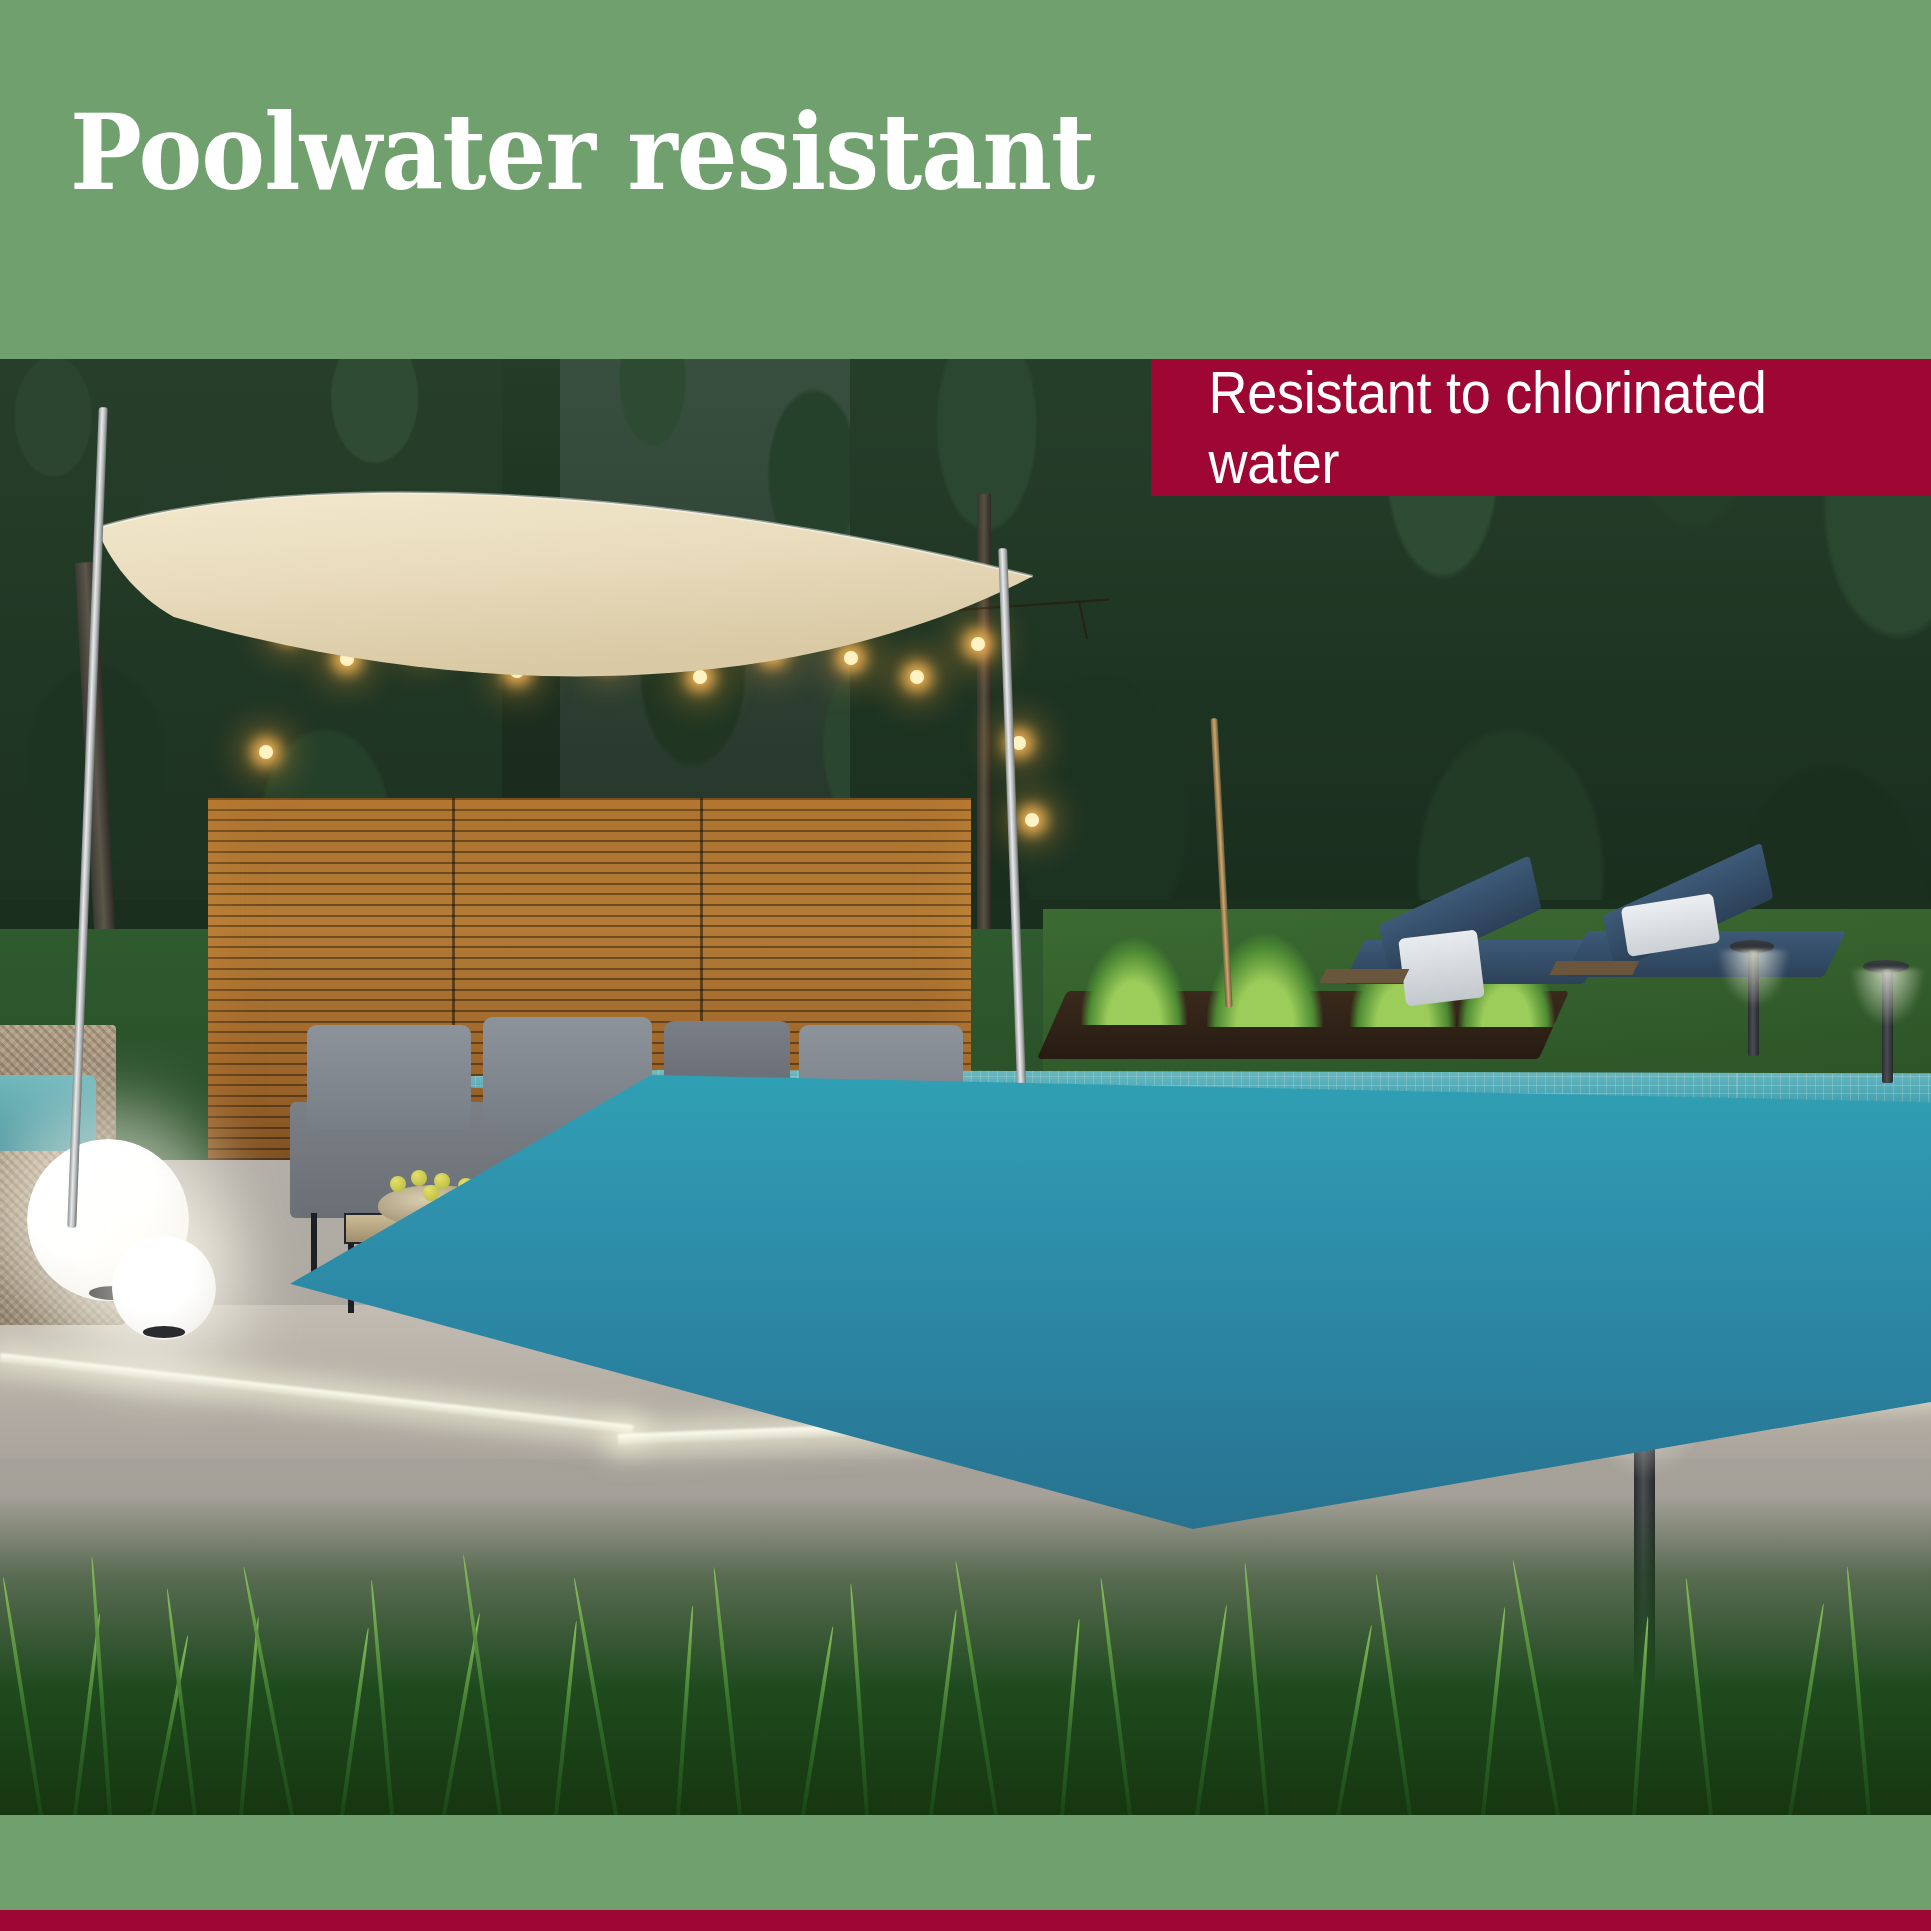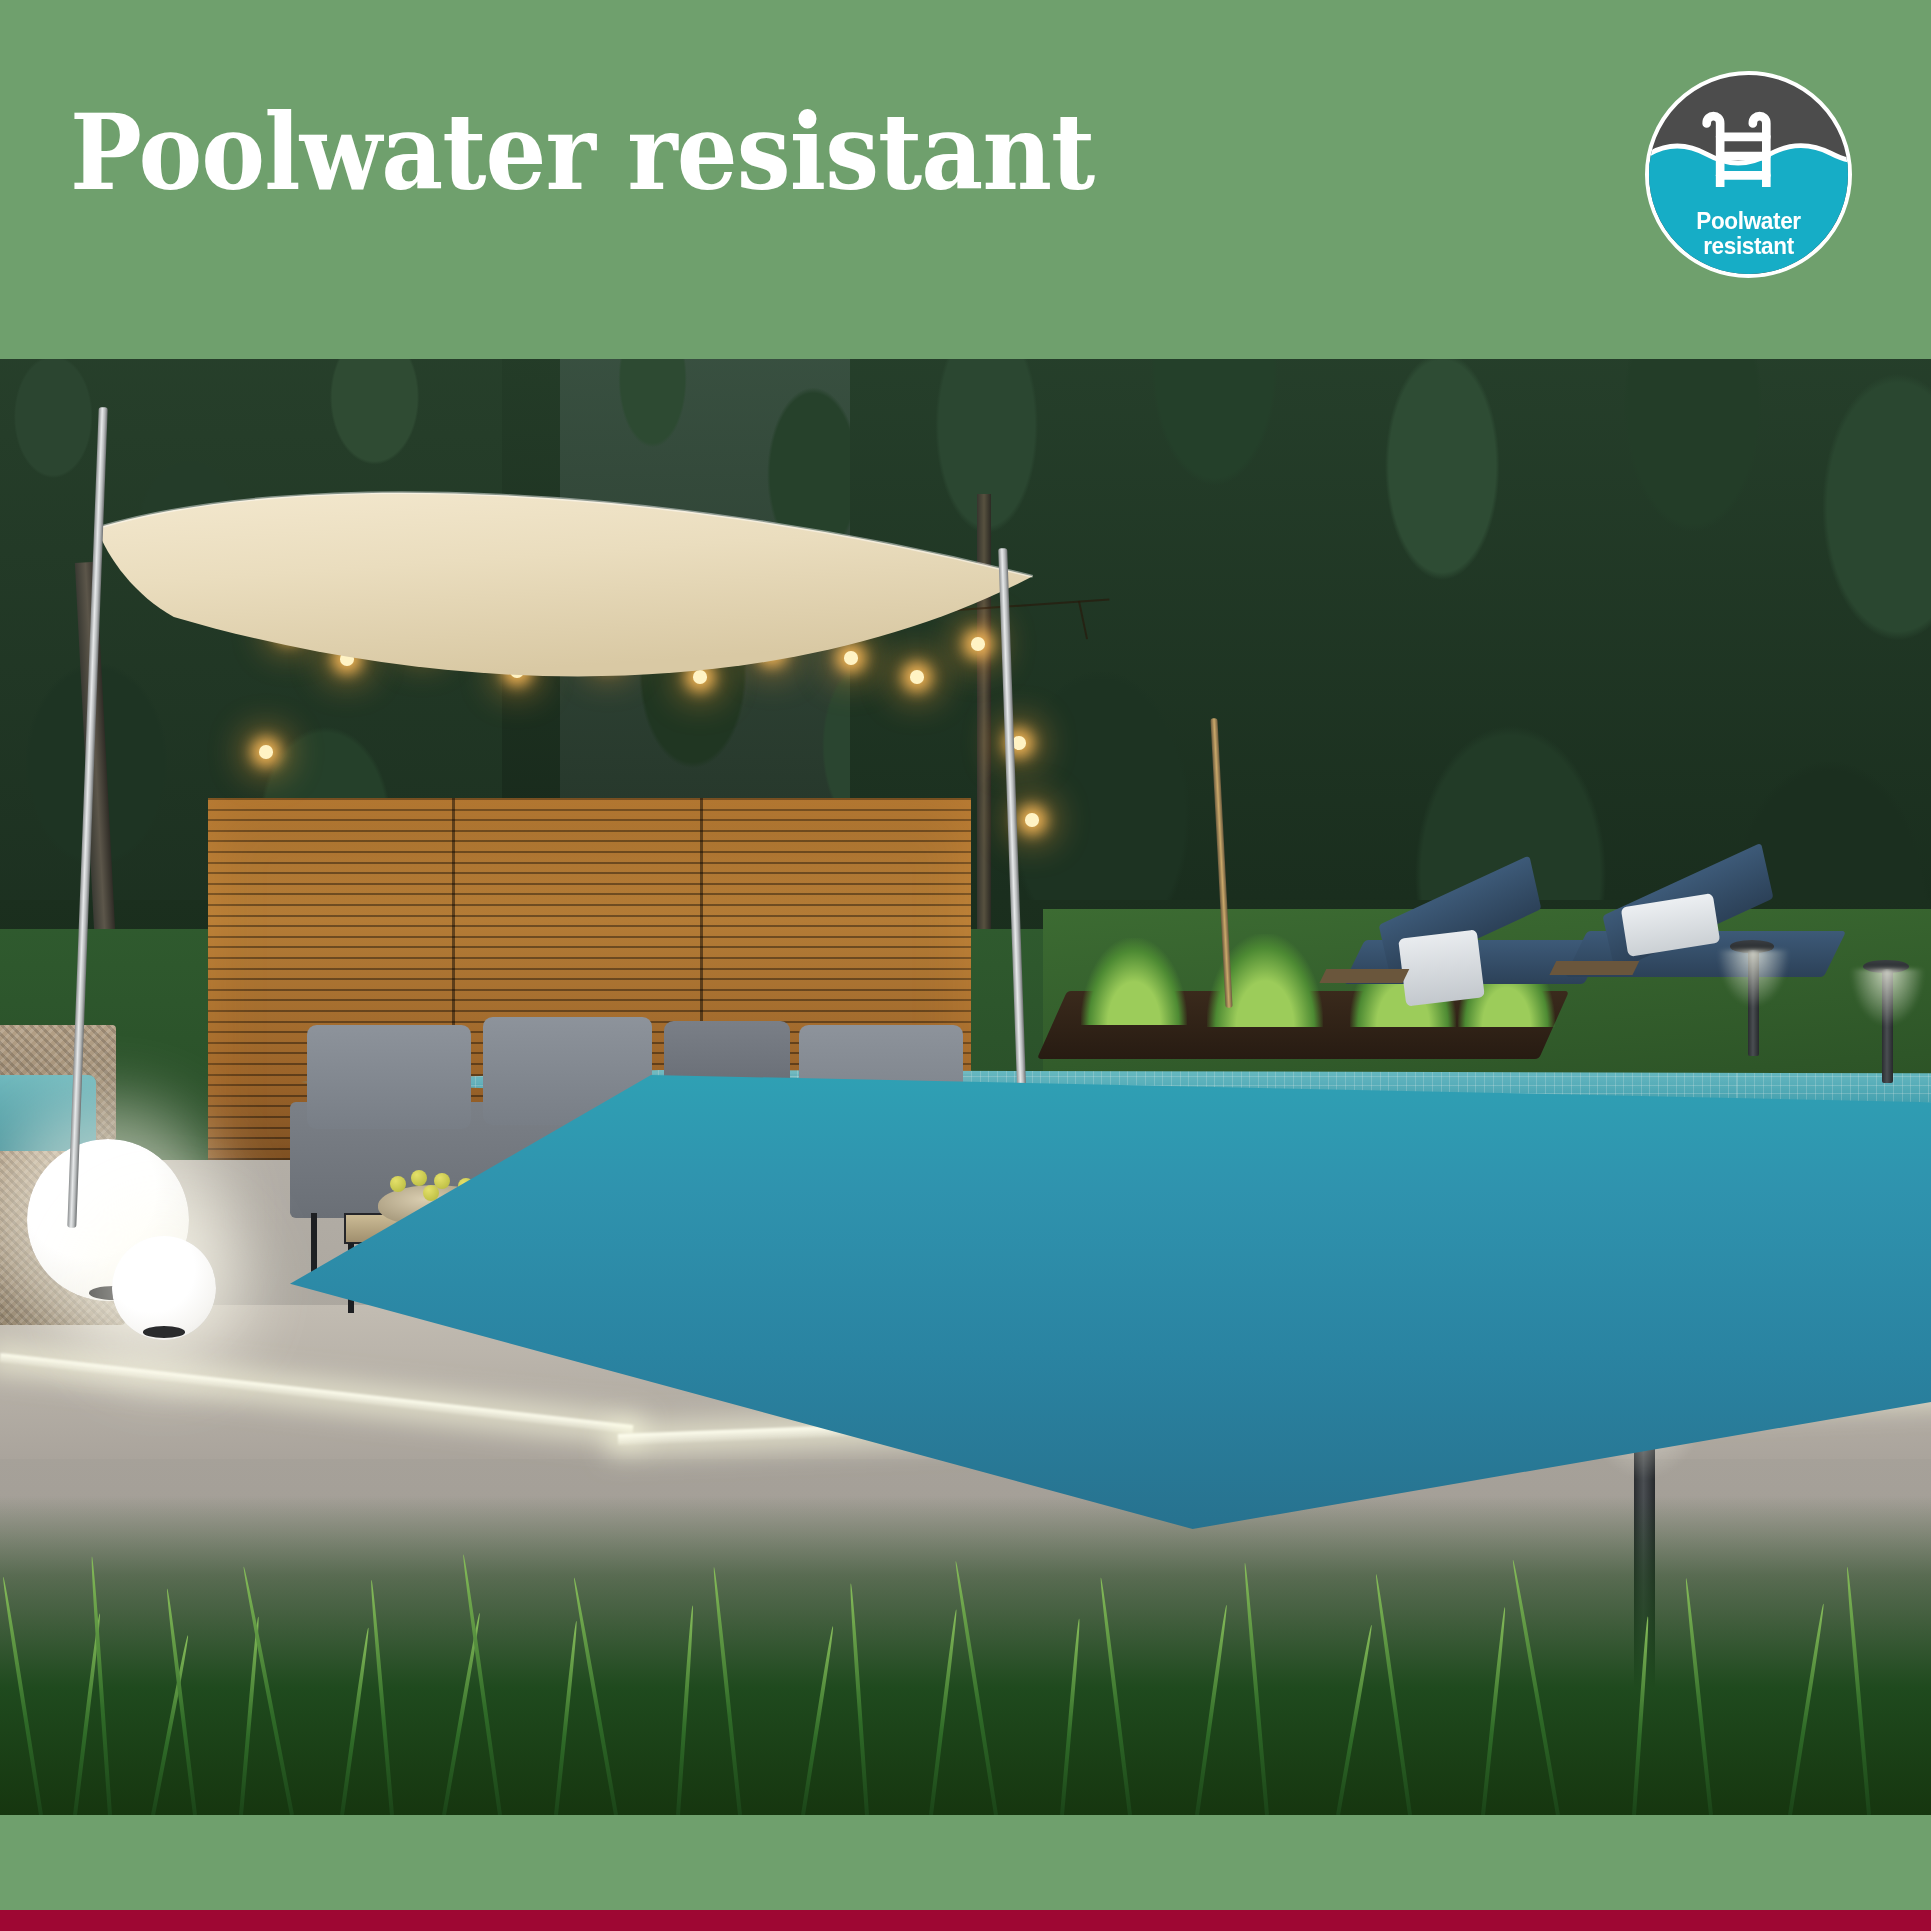--- a/index.html
+++ b/index.html
@@ -598,44 +598,24 @@
       <div class="blade" style="left:1788px;height:214px;transform:rotate(9deg);"></div>
       <div class="blade" style="left:1867px;height:249px;transform:rotate(-5deg);"></div>
 
     </div>
   </div>
 
   <div class="header-band">
     <div class="header-title">Poolwater resistant</div>
   </div>
 
-  <div class="badge">
-    <div class="badge-water"></div>
-
-    <svg class="badge-wave" viewBox="0 0 220 26" preserveAspectRatio="none">
-      <path d="M0,16 C22,2 44,2 66,14 C88,26 110,26 132,14 C154,2 176,2 198,13 C206,17 214,20 220,20 L220,26 L0,26 Z" fill="#16adc6"></path>
-      <path d="M0,16 C22,2 44,2 66,14 C88,26 110,26 132,14 C154,2 176,2 198,13 C206,17 214,20 220,20" fill="none" stroke="#ffffff" stroke-width="5"></path>
-    </svg>
-
-    <svg class="badge-ladder" viewBox="0 0 104 86">
-      <g fill="none" stroke="#ffffff" stroke-width="9" stroke-linecap="round">
-        <path d="M8,20 C8,10 22,10 22,20 L22,86"></path>
-        <path d="M56,20 C56,10 70,10 70,20 L70,86"></path>
-        <line x1="22" y1="34" x2="70" y2="34"></line>
-        <line x1="22" y1="54" x2="70" y2="54"></line>
-        <line x1="22" y1="74" x2="70" y2="74"></line>
-      </g>
-    </svg>
-
-    <div class="badge-text">
-      <div>Poolwater</div>
-      <div>resistant</div>
+
+  <div class="callouts">
+    <div class="callout" id="callout-0" style="top: 0px; height: 137px;">
+      <div class="callout-text">Resistant to chlorinated water</div>
     </div>
   </div>
 
-  <div class="callouts">
-  </div>
-
   <div class="footer-green"></div>
   <div class="footer-red"></div>
 
 </div>
 
 
 </body></html>

